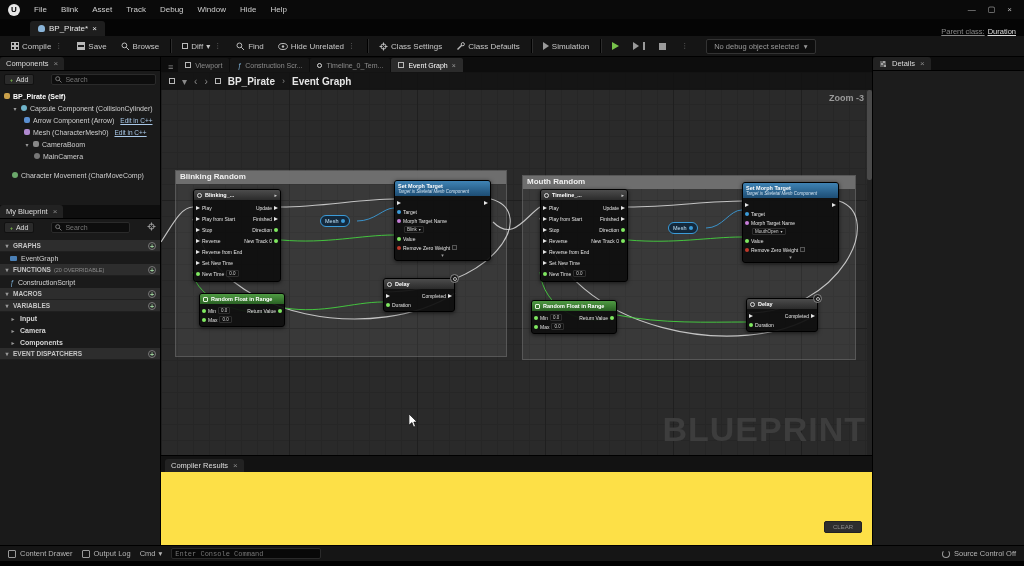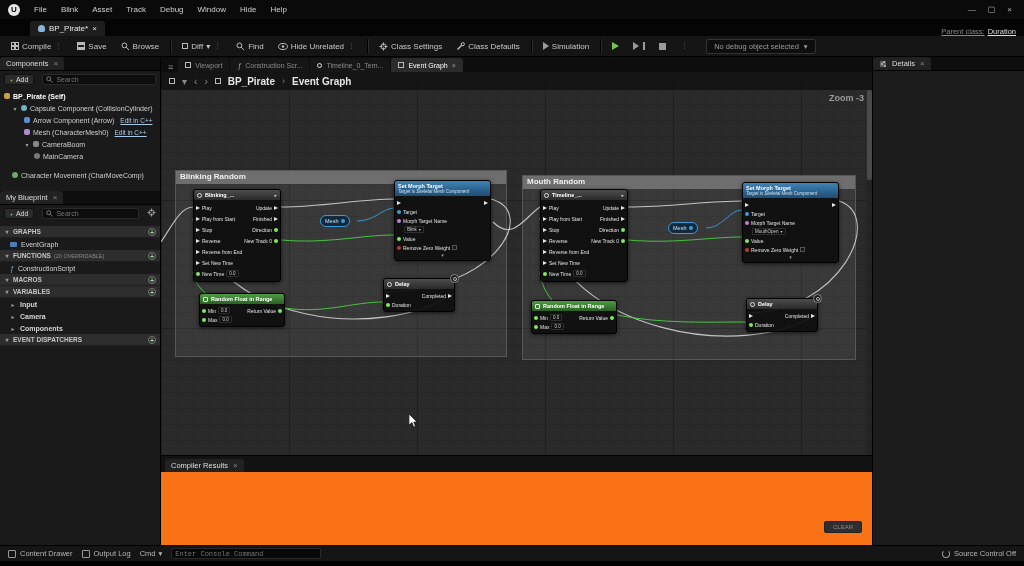--- a/index.html
+++ b/index.html
@@ -38,21 +38,21 @@
 
   
   #leftcol  { position:absolute; left:0; top:57px; width:161px; height:488px; background:#1a1a1a; border-right:1px solid #000; }
   #centercol{ position:absolute; left:161px; top:57px; width:711px; height:488px; }
   #rightcol { position:absolute; left:872px; top:57px; width:152px; height:488px; background:#1c1c1c; border-left:1px solid #000; }
 
   .panel-tabrow { height:14px; background:#0e0e0e; display:flex; align-items:flex-end; border-bottom:1px solid #000; }
   .panel-tab { background:#222; border-radius:3px 3px 0 0; padding:2px 6px; font-size:7.5px; color:#ddd; display:flex; gap:5px; align-items:center; height:13px; }
   .panel-tab .x { color:#888; font-size:8px; }
 
-  .toolsrow { display:flex; align-items:flex-start; gap:8px; padding:3px 4px; }
+  .toolsrow { display:flex; align-items:flex-start; gap:17px; padding:3px 4px; }
   .add-btn { background:#2b2b2b; border:1px solid #111; border-radius:2px; padding:1px 5px; font-size:7px; color:#ddd; display:flex; gap:3px; align-items:center; }
   .add-btn .pl { color:#7ec24b; font-weight:bold; }
   .searchbox { flex:1; background:#0d0d0d; border:1px solid #2a2a2a; border-radius:2px; height:11px; display:flex; align-items:center; gap:3px; padding:0 3px; }
   .searchbox input { flex:1; background:transparent; border:none; outline:none; color:#aaa; font-size:7px; width:10px; font-family:"Liberation Sans",sans-serif; }
 
   .tree-row { display:flex; align-items:center; gap:3px; height:12px; font-size:7px; color:#cfcfcf; padding-right:2px; white-space:nowrap; overflow:hidden; }
   .tree-row .edit { color:#a9c8e8; text-decoration:underline; margin-left:3px; font-size:6.5px; }
   .t-ico { width:6px; height:6px; border-radius:2px; flex:none; }
   .caret { color:#999; font-size:6px; width:6px; text-align:center; flex:none; }
 
@@ -117,21 +117,21 @@
   .latent { position:absolute; top:-5px; right:-5px; width:9px; height:9px; border-radius:50%; background:#1d1d1d; border:1px solid #8a8a8a; display:flex; align-items:center; justify-content:center; }
   .latent i { width:4px; height:4px; border:1px solid #bbb; border-radius:50%; display:block; }
   .mesh-pill { position:absolute; z-index:3; background:#14293c; border:1px solid #3b9bd8; border-radius:6px; height:12px; display:flex; align-items:center; gap:3px; padding:0 4px; font-size:5.5px; color:#bfe0f5; }
 
   #watermark { position:absolute; right:6px; bottom:6px; z-index:1; font-size:34px; font-weight:800; letter-spacing:1px; color:#3d3d3d; }
   #gcursor { position:absolute; z-index:10; }
   #vscroll { position:absolute; right:0; top:18px; width:5px; height:365px; background:#242424; z-index:7; }
   #vscroll .thumb { width:5px; height:90px; background:#4a4a4a; border-radius:2px; }
 
   
-  #compiler { position:relative; width:711px; height:90px; background:#f97316; border-top:1px solid #000;text-align:center; }
+  #compiler { position:relative; width:711px; height:90px; background:#fde047; border-top:1px solid #000;text-align:center; }
   #compiler .tabrow { height:16px; background:#121212; display:flex; align-items:flex-end; padding-left:4px; }
   #clearbtn { position:absolute; right:10px; bottom:12px; background:#2e2e2e; border:1px solid #222; border-radius:2px; color:#8d8d8d; font-size:6px; padding:2px 8px; }
 
   
   #details-body { height:473px; background:#1c1c1c; }
 
   
   #statusbar { position:absolute; left:0; top:545px; width:1024px; height:16px; background:#151515; border-top:1px solid #000; display:flex; align-items:center; gap:9px; padding:0 8px; font-size:7.5px; color:#b5b5b5; }
   .sb-ico { width:8px; height:8px; border:1px solid #999; border-radius:1px; }
   .console { width:150px; height:11px; background:#080808; border:1px solid #2a2a2a; border-radius:2px; display:flex; align-items:center; padding:0 3px; }
@@ -306,21 +306,21 @@
           <span class="t-ico" style="background:#777;border-radius:50%"></span>
           <span>MainCamera</span>
         </div>
         <div class="tree-row" style="padding-left:12px;margin-top:7px">
           <span class="t-ico" style="background:#6ba86b;border-radius:50%"></span>
           <span>Character Movement (CharMoveComp)</span>
         </div>
       </div>
     </div>
 
-    <div style="margin-top:10px">
+    <div style="margin-top:24px">
       <div class="panel-tabrow">
         <div class="panel-tab">
           <span>My Blueprint</span>
           <span class="x">×</span>
         </div>
       </div>
       <div class="toolsrow">
         <div class="add-btn">
           <span class="pl">+</span>
           <span>Add</span>
@@ -743,20 +743,21 @@
                 <span class="pexec"></span>
               </span>
             </div>
           <div class="prow">
               <span class="pdot g"></span>
               <span class="pl">Duration</span>
             </div>
         </div>
       </div>
 
+      <div id="watermark">BLUEPRINT</div>
 
       <svg id="gcursor" style="left:248px;top:342px" width="10" height="14">
         <polygon points="0,0 0,11 3,8.5 4.6,13 6.4,12.2 4.8,8 8,8" fill="#fff" stroke="#000" stroke-width="0.6"></polygon>
       </svg>
 
       <div id="vscroll">
           <div class="thumb"></div>
         </div>
     </div>
 

